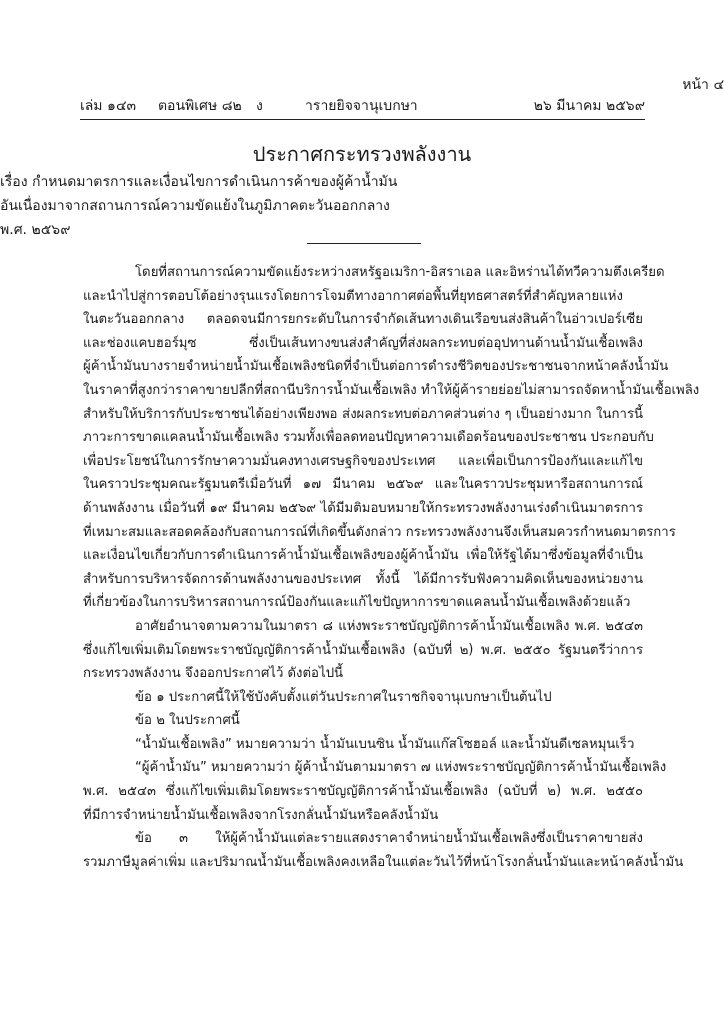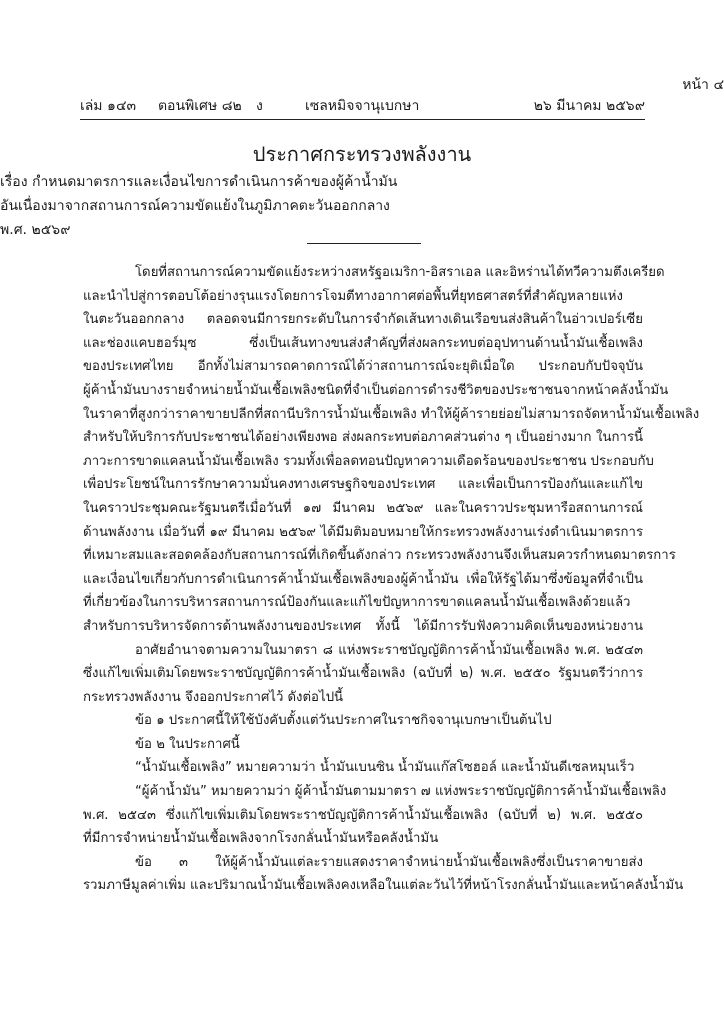--- a/index.html
+++ b/index.html
@@ -19,48 +19,47 @@
 </style>
 </head>
 <body>
 
 <div class="page-num">หน้า ๔</div>
 
 <div class="header">
   <span style="left:0">เล่ม ๑๔๓</span>
   <span style="left:78px">ตอนพิเศษ ๘๒</span>
   <span style="left:176px">ง</span>
-  <span style="left:225px">เซลหมิจจานุเบกษา</span>
+  <span style="left:225px">ารายยิจจานุเบกษา</span>
   <span style="right:0">๒๖ มีนาคม ๒๕๖๙</span>
 </div>
 <div class="header-rule"></div>
 
 <div class="title">ประกาศกระทรวงพลังงาน</div>
 <div class="subtitle" style="top:170px">เรื่อง  กำหนดมาตรการและเงื่อนไขการดำเนินการค้าของผู้ค้าน้ำมัน</div>
 <div class="subtitle" style="top:194px">อันเนื่องมาจากสถานการณ์ความขัดแย้งในภูมิภาคตะวันออกกลาง</div>
 <div class="subtitle" style="top:218px">พ.ศ. ๒๕๖๙</div>
 <div class="divider"></div>
 
 <div class="body" id="body">
     <div class="line indent1">โดยที่สถานการณ์ความขัดแย้งระหว่างสหรัฐอเมริกา-อิสราเอล  และอิหร่านได้ทวีความตึงเครียด</div>
     <div class="line">และนำไปสู่การตอบโต้อย่างรุนแรงโดยการโจมตีทางอากาศต่อพื้นที่ยุทธศาสตร์ที่สำคัญหลายแห่ง</div>
     <div class="line">ในตะวันออกกลาง  ตลอดจนมีการยกระดับในการจำกัดเส้นทางเดินเรือขนส่งสินค้าในอ่าวเปอร์เซีย</div>
     <div class="line">และช่องแคบฮอร์มุซ  ซึ่งเป็นเส้นทางขนส่งสำคัญที่ส่งผลกระทบต่ออุปทานด้านน้ำมันเชื้อเพลิง</div>
-    <div class="line">ของประเทศไทย  อีกทั้งไม่สามารถคาดการณ์ได้ว่าสถานการณ์จะยุติเมื่อใด  ประกอบกับปัจจุบัน</div>
     <div class="line">ผู้ค้าน้ำมันบางรายจำหน่ายน้ำมันเชื้อเพลิงชนิดที่จำเป็นต่อการดำรงชีวิตของประชาชนจากหน้าคลังน้ำมัน</div>
     <div class="line">ในราคาที่สูงกว่าราคาขายปลีกที่สถานีบริการน้ำมันเชื้อเพลิง  ทำให้ผู้ค้ารายย่อยไม่สามารถจัดหาน้ำมันเชื้อเพลิง</div>
     <div class="line">สำหรับให้บริการกับประชาชนได้อย่างเพียงพอ  ส่งผลกระทบต่อภาคส่วนต่าง ๆ  เป็นอย่างมาก  ในการนี้</div>
     <div class="line">ภาวะการขาดแคลนน้ำมันเชื้อเพลิง  รวมทั้งเพื่อลดทอนปัญหาความเดือดร้อนของประชาชน  ประกอบกับ</div>
     <div class="line">เพื่อประโยชน์ในการรักษาความมั่นคงทางเศรษฐกิจของประเทศ  และเพื่อเป็นการป้องกันและแก้ไข</div>
     <div class="line">ในคราวประชุมคณะรัฐมนตรีเมื่อวันที่  ๑๗  มีนาคม  ๒๕๖๙  และในคราวประชุมหารือสถานการณ์</div>
     <div class="line">ด้านพลังงาน  เมื่อวันที่  ๑๙  มีนาคม  ๒๕๖๙  ได้มีมติมอบหมายให้กระทรวงพลังงานเร่งดำเนินมาตรการ</div>
     <div class="line">ที่เหมาะสมและสอดคล้องกับสถานการณ์ที่เกิดขึ้นดังกล่าว  กระทรวงพลังงานจึงเห็นสมควรกำหนดมาตรการ</div>
     <div class="line">และเงื่อนไขเกี่ยวกับการดำเนินการค้าน้ำมันเชื้อเพลิงของผู้ค้าน้ำมัน  เพื่อให้รัฐได้มาซึ่งข้อมูลที่จำเป็น</div>
+    <div class="line">สำหรับการบริหารจัดการด้านพลังงานของประเทศ  ทั้งนี้  ได้มีการรับฟังความคิดเห็นของหน่วยงาน</div>
     <div class="line last">ที่เกี่ยวข้องในการบริหารสถานการณ์ป้องกันและแก้ไขปัญหาการขาดแคลนน้ำมันเชื้อเพลิงด้วยแล้ว</div>
-    <div class="line">สำหรับการบริหารจัดการด้านพลังงานของประเทศ  ทั้งนี้  ได้มีการรับฟังความคิดเห็นของหน่วยงาน</div>
     <div class="line indent1">อาศัยอำนาจตามความในมาตรา  ๘  แห่งพระราชบัญญัติการค้าน้ำมันเชื้อเพลิง  พ.ศ.  ๒๕๔๓</div>
     <div class="line">ซึ่งแก้ไขเพิ่มเติมโดยพระราชบัญญัติการค้าน้ำมันเชื้อเพลิง  (ฉบับที่  ๒)  พ.ศ.  ๒๕๕๐  รัฐมนตรีว่าการ</div>
     <div class="line last">กระทรวงพลังงาน  จึงออกประกาศไว้  ดังต่อไปนี้</div>
     <div class="line indent1 last">ข้อ  ๑  ประกาศนี้ให้ใช้บังคับตั้งแต่วันประกาศในราชกิจจานุเบกษาเป็นต้นไป</div>
     <div class="line indent1 last">ข้อ  ๒  ในประกาศนี้</div>
     <div class="line indent1 last">“น้ำมันเชื้อเพลิง”  หมายความว่า  น้ำมันเบนซิน  น้ำมันแก๊สโซฮอล์  และน้ำมันดีเซลหมุนเร็ว</div>
     <div class="line indent1">“ผู้ค้าน้ำมัน”  หมายความว่า  ผู้ค้าน้ำมันตามมาตรา  ๗  แห่งพระราชบัญญัติการค้าน้ำมันเชื้อเพลิง</div>
     <div class="line">พ.ศ.  ๒๕๔๓  ซึ่งแก้ไขเพิ่มเติมโดยพระราชบัญญัติการค้าน้ำมันเชื้อเพลิง  (ฉบับที่  ๒)  พ.ศ.  ๒๕๕๐</div>
     <div class="line last">ที่มีการจำหน่ายน้ำมันเชื้อเพลิงจากโรงกลั่นน้ำมันหรือคลังน้ำมัน</div>
     <div class="line indent1">ข้อ  ๓  ให้ผู้ค้าน้ำมันแต่ละรายแสดงราคาจำหน่ายน้ำมันเชื้อเพลิงซึ่งเป็นราคาขายส่ง</div>

